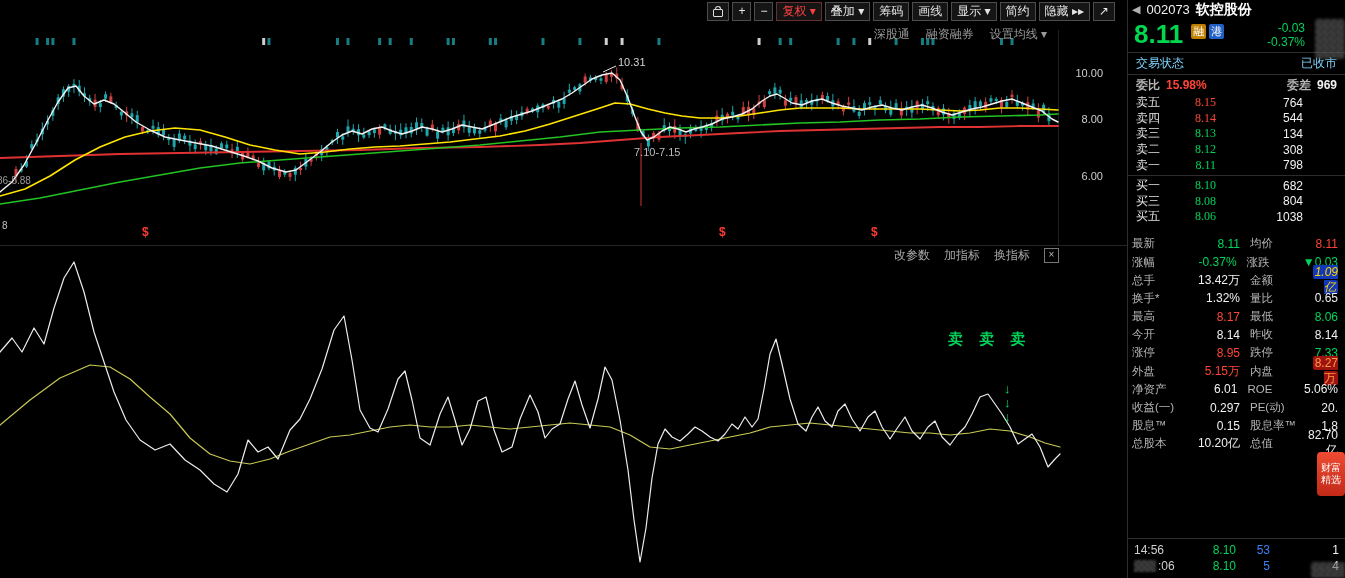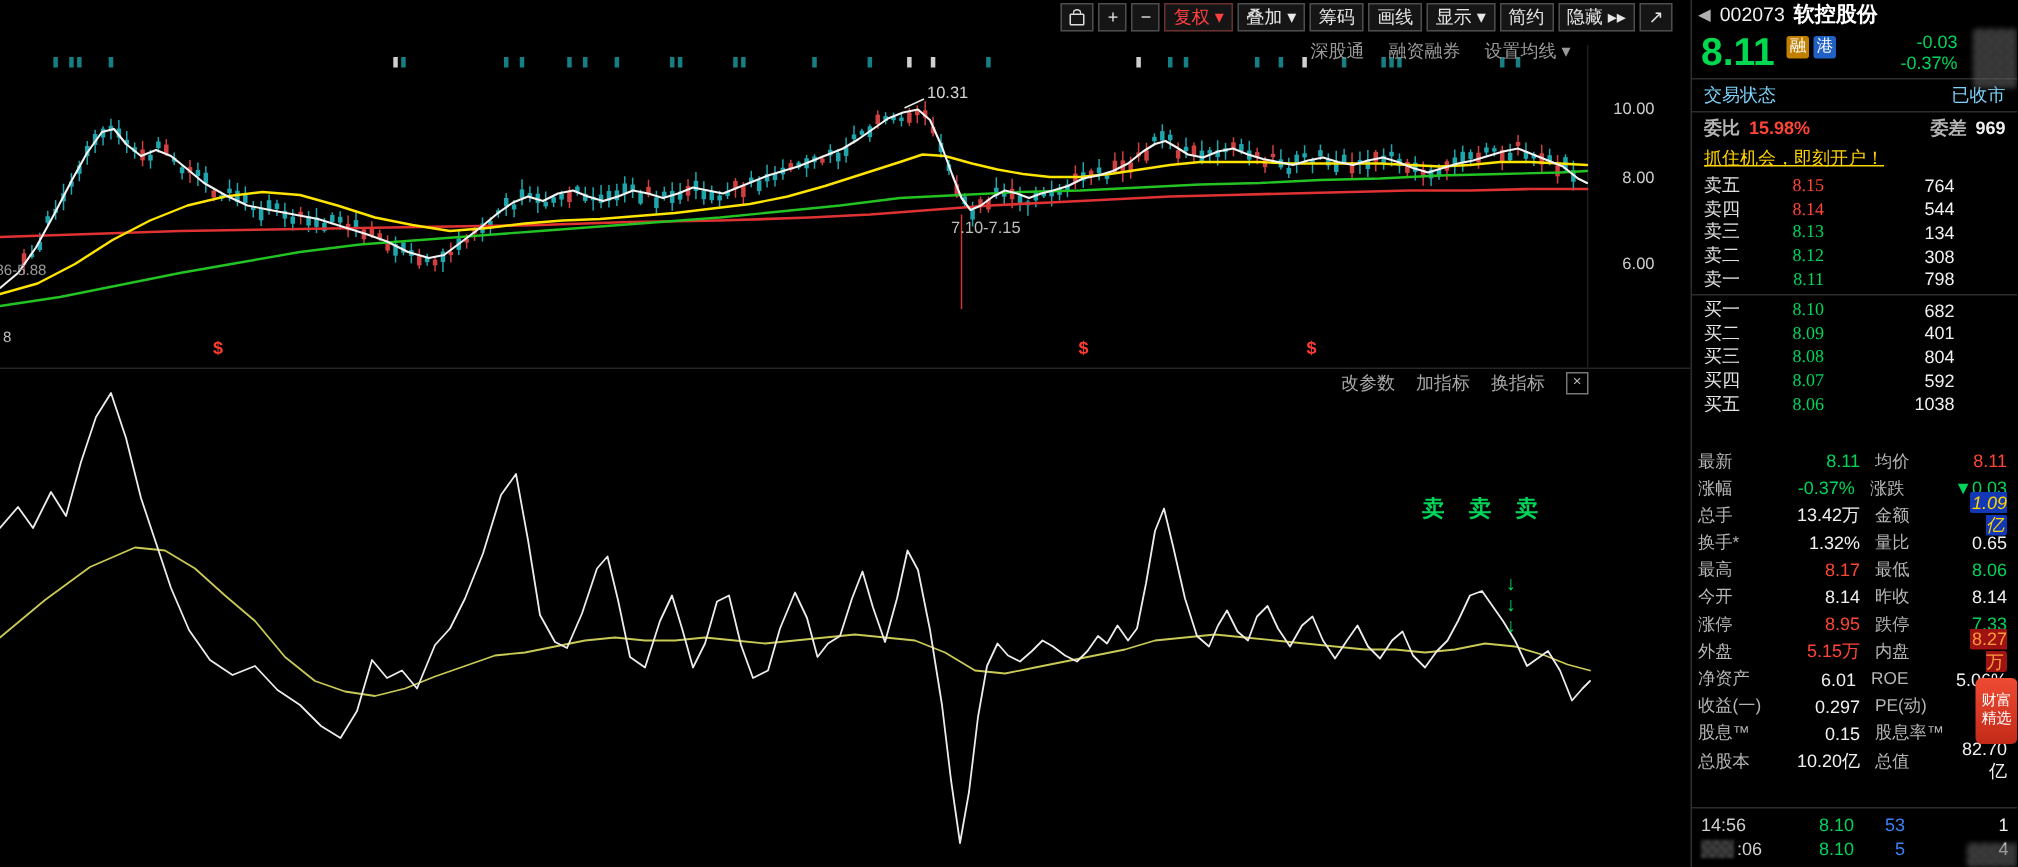--- a/index.html
+++ b/index.html
@@ -43,21 +43,21 @@
   .weibi-row{height:20px;display:flex;align-items:center;padding:0 8px;gap:6px;flex:none;font-weight:bold;}
   .lbl{color:#b5b5b5;}
   .ml-auto{margin-left:auto;}
   .ad-row{height:21px;display:flex;align-items:center;padding:0 8px;flex:none;}
   .ad-link{color:#ffd400;text-decoration:underline;cursor:pointer;}
   .ob-row{height:15.6px;display:flex;align-items:center;padding:0 8px;flex:none;cursor:pointer;}
   .ob-label{width:32px;color:#e2e2e2;}
   .ob-price{width:48px;text-align:right;font-family:Liberation Serif, serif;}
   .ob-vol{flex:1;text-align:right;padding-right:34px;color:#f0f0f0;}
   .ob-sep{border-top:1px solid #2c2c2c;margin:2px 0;flex:none;}
-  .stats{margin-top:21px;flex:none;}
+  .stats{margin-top:10px;flex:none;}
   .stat-row{height:18.2px;display:flex;align-items:center;padding:0 7px 0 4px;}
   .s-l1{width:56px;color:#b5b5b5;font-size:11.5px;}
   .s-v1{width:52px;text-align:right;}
   .s-l2{width:58px;margin-left:10px;color:#b5b5b5;font-size:11.5px;}
   .s-v2{flex:1;text-align:right;}
   .hl-blue{background:#1238b8;color:#ffd400;padding:0 2px;border-radius:2px;}
   .hl-red{background:#9e1212;color:#ff9a3c;padding:0 2px;border-radius:2px;}
   .ticks{margin-top:auto;border-top:1px solid #2c2c2c;padding:3px 0 4px;flex:none;}
   .tick-row{height:16px;display:flex;align-items:center;padding:0 6px;}
   .tick-time{width:64px;color:#cfcfcf;display:flex;align-items:center;gap:2px;}
@@ -606,23 +606,20 @@
       <span class="val">已收市</span>
     </div>
 
     <div class="weibi-row">
       <span class="lbl">委比</span>
       <span class="c-red">15.98%</span>
       <span class="lbl ml-auto">委差</span>
       <span class="c-white">969</span>
     </div>
 
-    <div class="ad-row">
-      <span class="ad-link">抓住机会，即刻开户！</span>
-    </div>
 
     <div id="asks">
         <div class="ob-row">
           <span class="ob-label">卖五</span>
           <span class="ob-price c-red">8.15</span>
           <span class="ob-vol">764</span>
         </div>
         <div class="ob-row">
           <span class="ob-label">卖四</span>
           <span class="ob-price c-red">8.14</span>
@@ -645,33 +642,23 @@
         </div>
       </div>
     <div class="ob-sep"></div>
     <div id="bids">
         <div class="ob-row">
           <span class="ob-label">买一</span>
           <span class="ob-price c-green">8.10</span>
           <span class="ob-vol">682</span>
         </div>
         <div class="ob-row">
-          <span class="ob-label">买二</span>
-          <span class="ob-price c-green">8.09</span>
-          <span class="ob-vol">401</span>
-        </div>
-        <div class="ob-row">
           <span class="ob-label">买三</span>
           <span class="ob-price c-green">8.08</span>
           <span class="ob-vol">804</span>
-        </div>
-        <div class="ob-row">
-          <span class="ob-label">买四</span>
-          <span class="ob-price c-green">8.07</span>
-          <span class="ob-vol">592</span>
         </div>
         <div class="ob-row">
           <span class="ob-label">买五</span>
           <span class="ob-price c-green">8.06</span>
           <span class="ob-vol">1038</span>
         </div>
       </div>
 
     <div class="stats" id="stats">
         <div class="stat-row">

